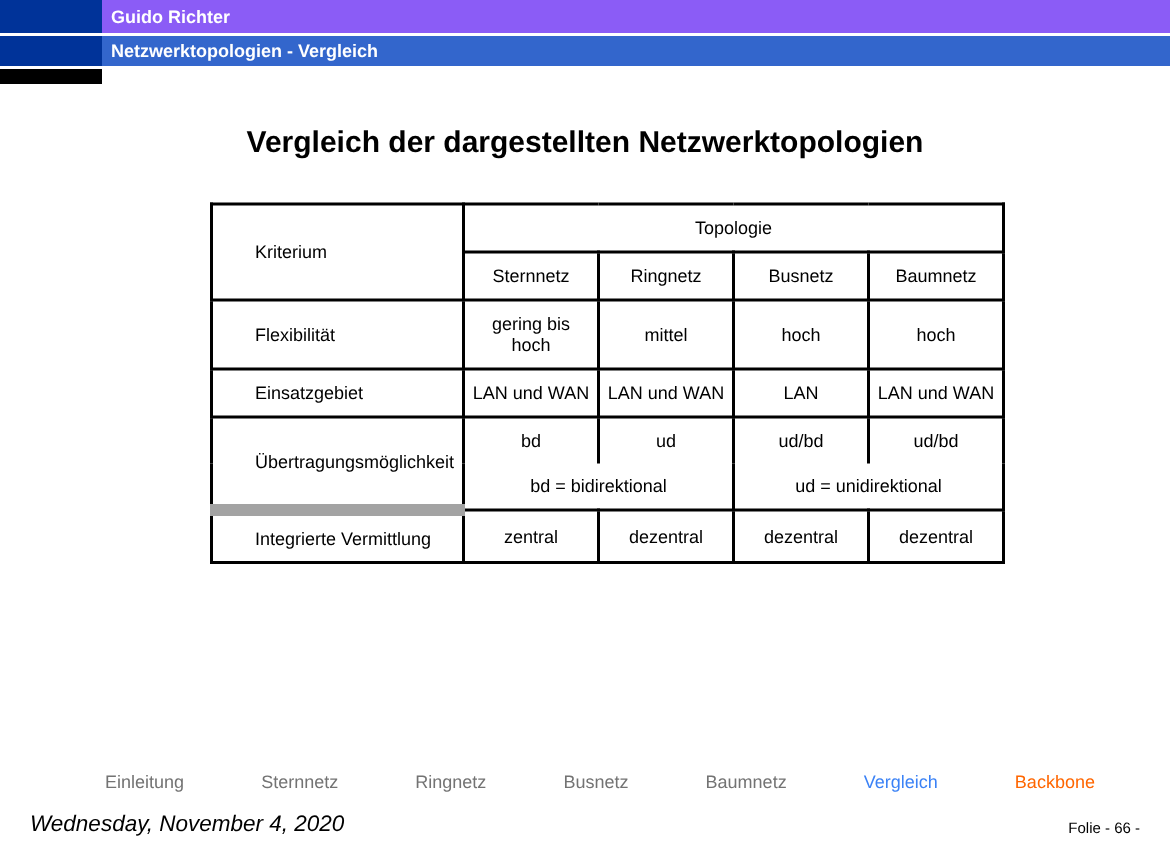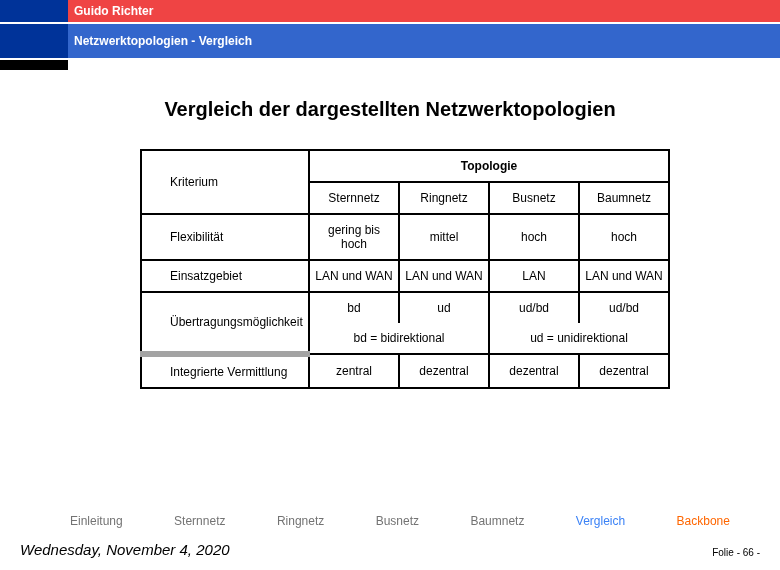--- a/index.html
+++ b/index.html
@@ -1,36 +1,36 @@
 <!DOCTYPE html>
 <html><head>
 <meta charset="utf-8">
 <style>
   * { margin: 0; padding: 0; box-sizing: border-box; }
   body { font-family: Arial, sans-serif; background: #fff; width: 780px; height: 570px; position: relative; }
   
   .header-bar { display: flex; height: 22px; }
   .header-blue-box { width: 68px; background: #003399; }
-  .header-text-bar { flex: 1; background: #ef4444; color: #fff; font-size: 12px; font-weight: bold; display: flex; align-items: center; padding-left: 6px; }
+  .header-text-bar { flex: 1; background: #8b5cf6; color: #fff; font-size: 12px; font-weight: bold; display: flex; align-items: center; padding-left: 6px; }
   
-  .subheader-bar { display: flex; height: 34px; margin-top: 2px; }
+  .subheader-bar { display: flex; height: 20px; margin-top: 2px; }
   .subheader-blue-box { width: 68px; background: #003399; }
   .subheader-text-bar { flex: 1; background: #3366cc; color: #fff; font-size: 12px; font-weight: bold; display: flex; align-items: center; padding-left: 6px; }
   
   .spacer-bar { display: flex; height: 10px; margin-top: 2px; }
   .spacer-left { width: 68px; background: #000; }
   .spacer-right { flex: 1; background: #fff; }
   
   .slide-title { text-align: center; font-size: 20px; font-weight: bold; margin-top: 28px; }
   
   .table-wrap { margin: 28px 110px 0 140px; }
   table { border-collapse: collapse; width: 100%; table-layout: fixed; }
   table td, table th { border: 2px solid #000; font-size: 12px; text-align: center; padding: 8px 4px; vertical-align: middle; }
   .crit-col { width: 168px; text-align: left; padding-left: 28px; }
-  .top-head { font-weight: bold; margin-top: 39px; }
+  .top-head { font-weight: normal; margin-top: 39px; }
   .legend-row td { border-top: none; text-align: center; }
   .trans-top td { border-bottom: none; }
   
   .bottom-nav { position: absolute; bottom: 42px; left: 70px; right: 50px; display: flex; justify-content: space-between; font-size: 12px; }
   .nav-item { color: #737373; }
   .nav-active { color: #3b82f6; }
   .nav-backbone { color: #ff6600; }
   
   .footer-date { position: absolute; bottom: 12px; left: 20px; font-size: 15px; font-style: italic; }
   .footer-page { position: absolute; bottom: 12px; right: 20px; font-size: 10px; }
@@ -80,21 +80,21 @@
     <td>hoch</td>
   </tr>
   <tr>
     <td class="crit-col">Einsatzgebiet</td>
     <td>LAN und WAN</td>
     <td>LAN und WAN</td>
     <td>LAN</td>
     <td>LAN und WAN</td>
   </tr>
   <tr class="trans-top">
-    <td class="crit-col" rowspan="2" style="border-bottom:6px solid #a3a3a3">Übertragungsmöglichkeit</td>
+    <td class="crit-col" rowspan="2" style="border-bottom:8px solid #a3a3a3">Übertragungsmöglichkeit</td>
     <td>bd</td>
     <td>ud</td>
     <td>ud/bd</td>
     <td>ud/bd</td>
   </tr>
   <tr class="legend-row">
     <td colspan="2">bd = bidirektional</td>
     <td colspan="2">ud = unidirektional</td>
   </tr>
   <tr>

